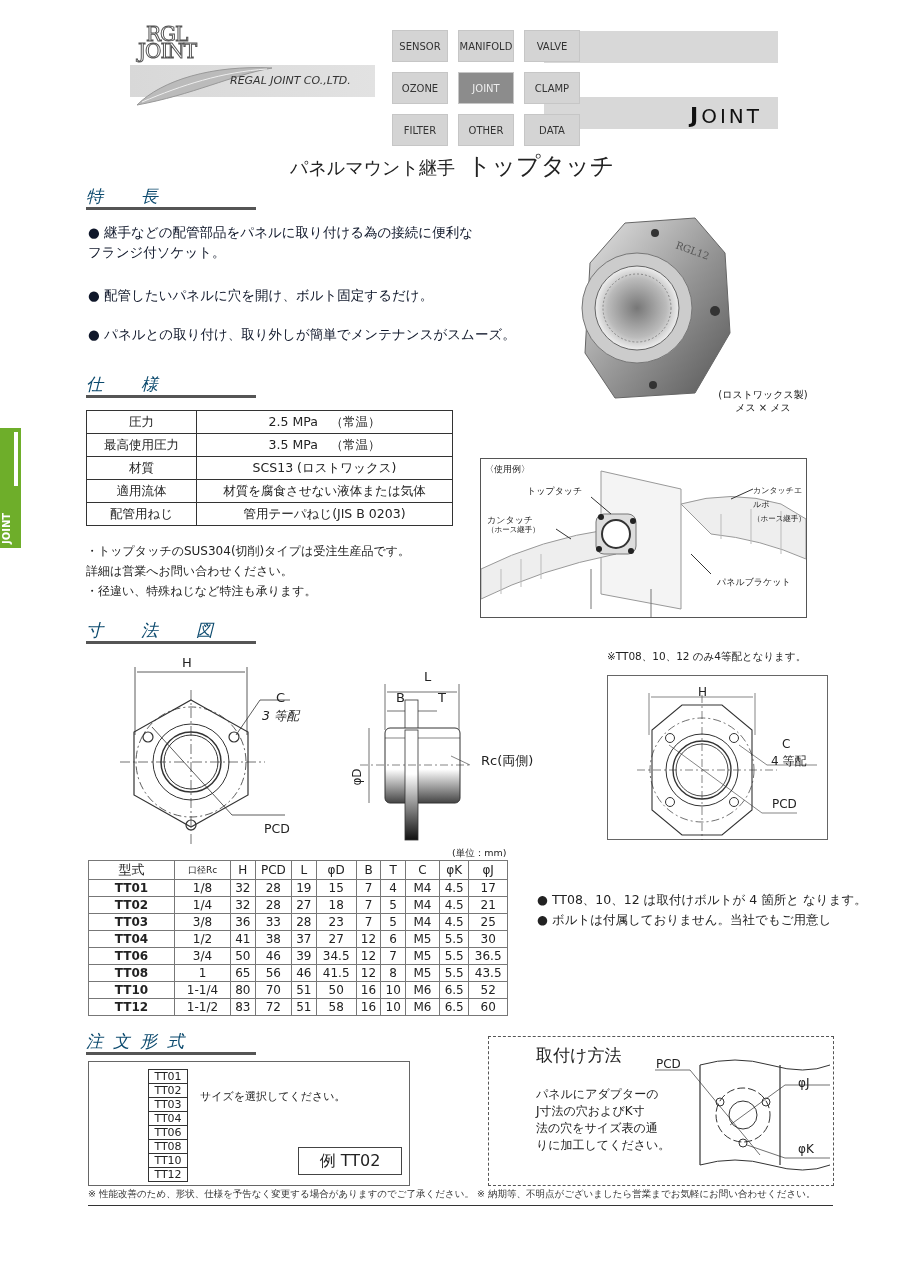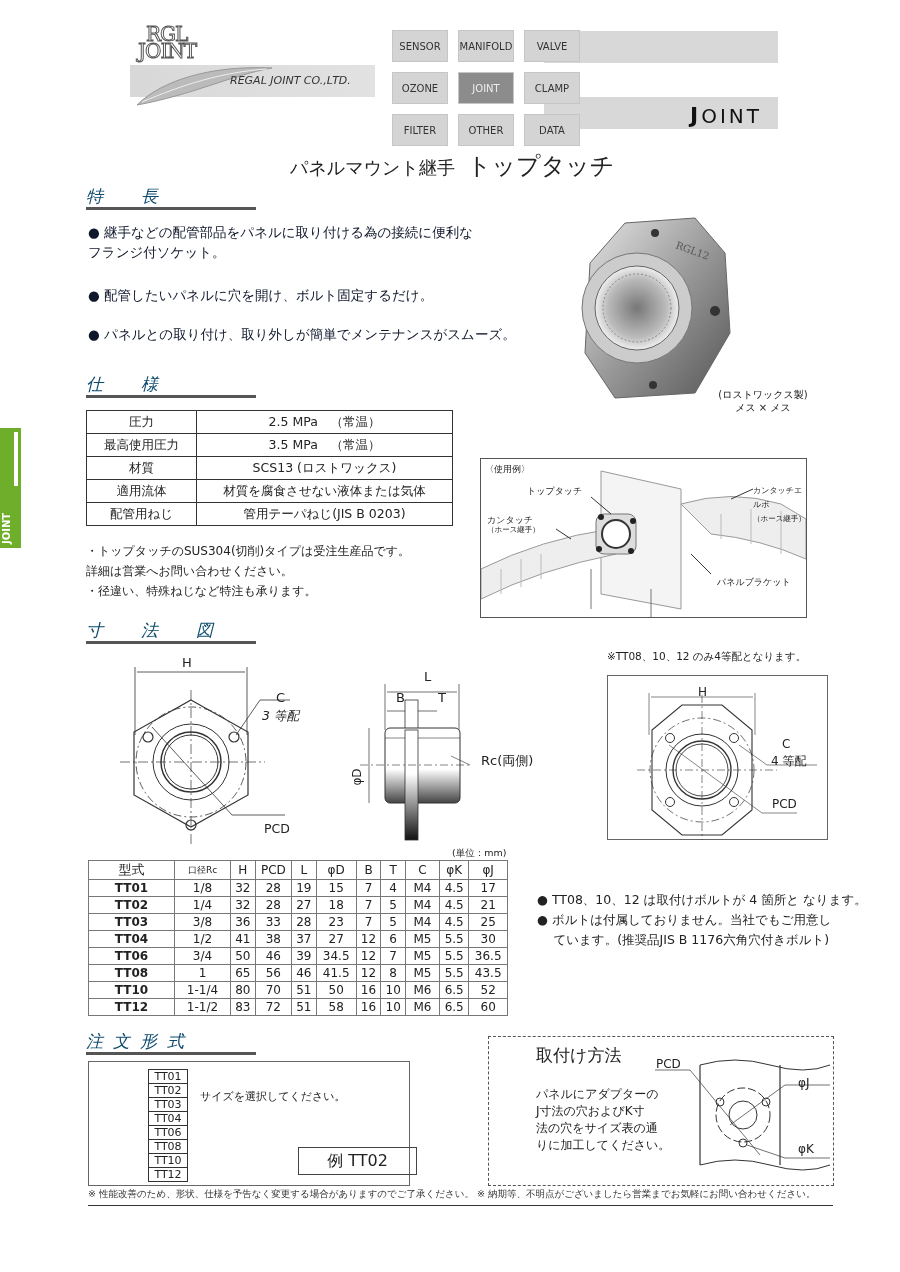--- a/index.html
+++ b/index.html
@@ -40,21 +40,21 @@
   table.dims td { border: 1px solid #777; height: 17px; text-align: center; padding: 0 2px; }
   table.dims tr td:first-child { font-weight: bold; }
   table.dims tr:first-child td { font-weight: normal; }
 
   .right-notes { font-size: 12.5px; line-height: 20px; }
 
   .order-box { left: 88px; top: 1061px; width: 322px; height: 125px; border: 1px solid #666; }
   .order-list { left: 148px; top: 1069px; width: 40px; border: 1px solid #333; font-size: 11px; line-height: 13px; text-align: center; }
   .order-list div { border-bottom: 1px solid #333; }
   .order-list div:last-child { border-bottom: none; }
-  .example { left: 298px; top: 1147px; width: 119px; height: 28px; border: 1px solid #444; font-size: 16px; display: flex; align-items: center; justify-content: center; }
+  .example { left: 298px; top: 1147px; width: 104px; height: 28px; border: 1px solid #444; font-size: 16px; display: flex; align-items: center; justify-content: center; }
 
   .mount-box { left: 488px; top: 1036px; width: 346px; height: 150px; border: 1.5px dashed #555; }
 
   .footer { left: 88px; top: 1188px; font-size: 9.5px; color: #333; white-space: nowrap; }
   .footer-line { left: 88px; top: 1205px; width: 745px; height: 1px; background: #333; }
 </style>
 </head>
 <body>
 
 <div class="abs logo-band"></div>
@@ -394,21 +394,20 @@
         <td>M6</td>
         <td>6.5</td>
         <td>60</td>
       </tr>
 </tbody>
   </table>
 
 <div class="abs right-notes" style="left:537px;top:890px;">
   <div>● TT08、10、12 は取付けボルトが 4 箇所と なります。</div>
   <div>● ボルトは付属しておりません。当社でもご用意し</div>
-  <div>　 ています。(推奨品JIS B 1176六角穴付きボルト)</div>
   <div style="height:18px"></div>
 </div>
 
 <div class="abs sec-head" style="left:86px;top:1030px;letter-spacing:10px;">注文形式</div>
 <div class="abs order-box"></div>
 <div class="abs order-list">
   <div>TT01</div>
   <div>TT02</div>
   <div>TT03</div>
   <div>TT04</div>

